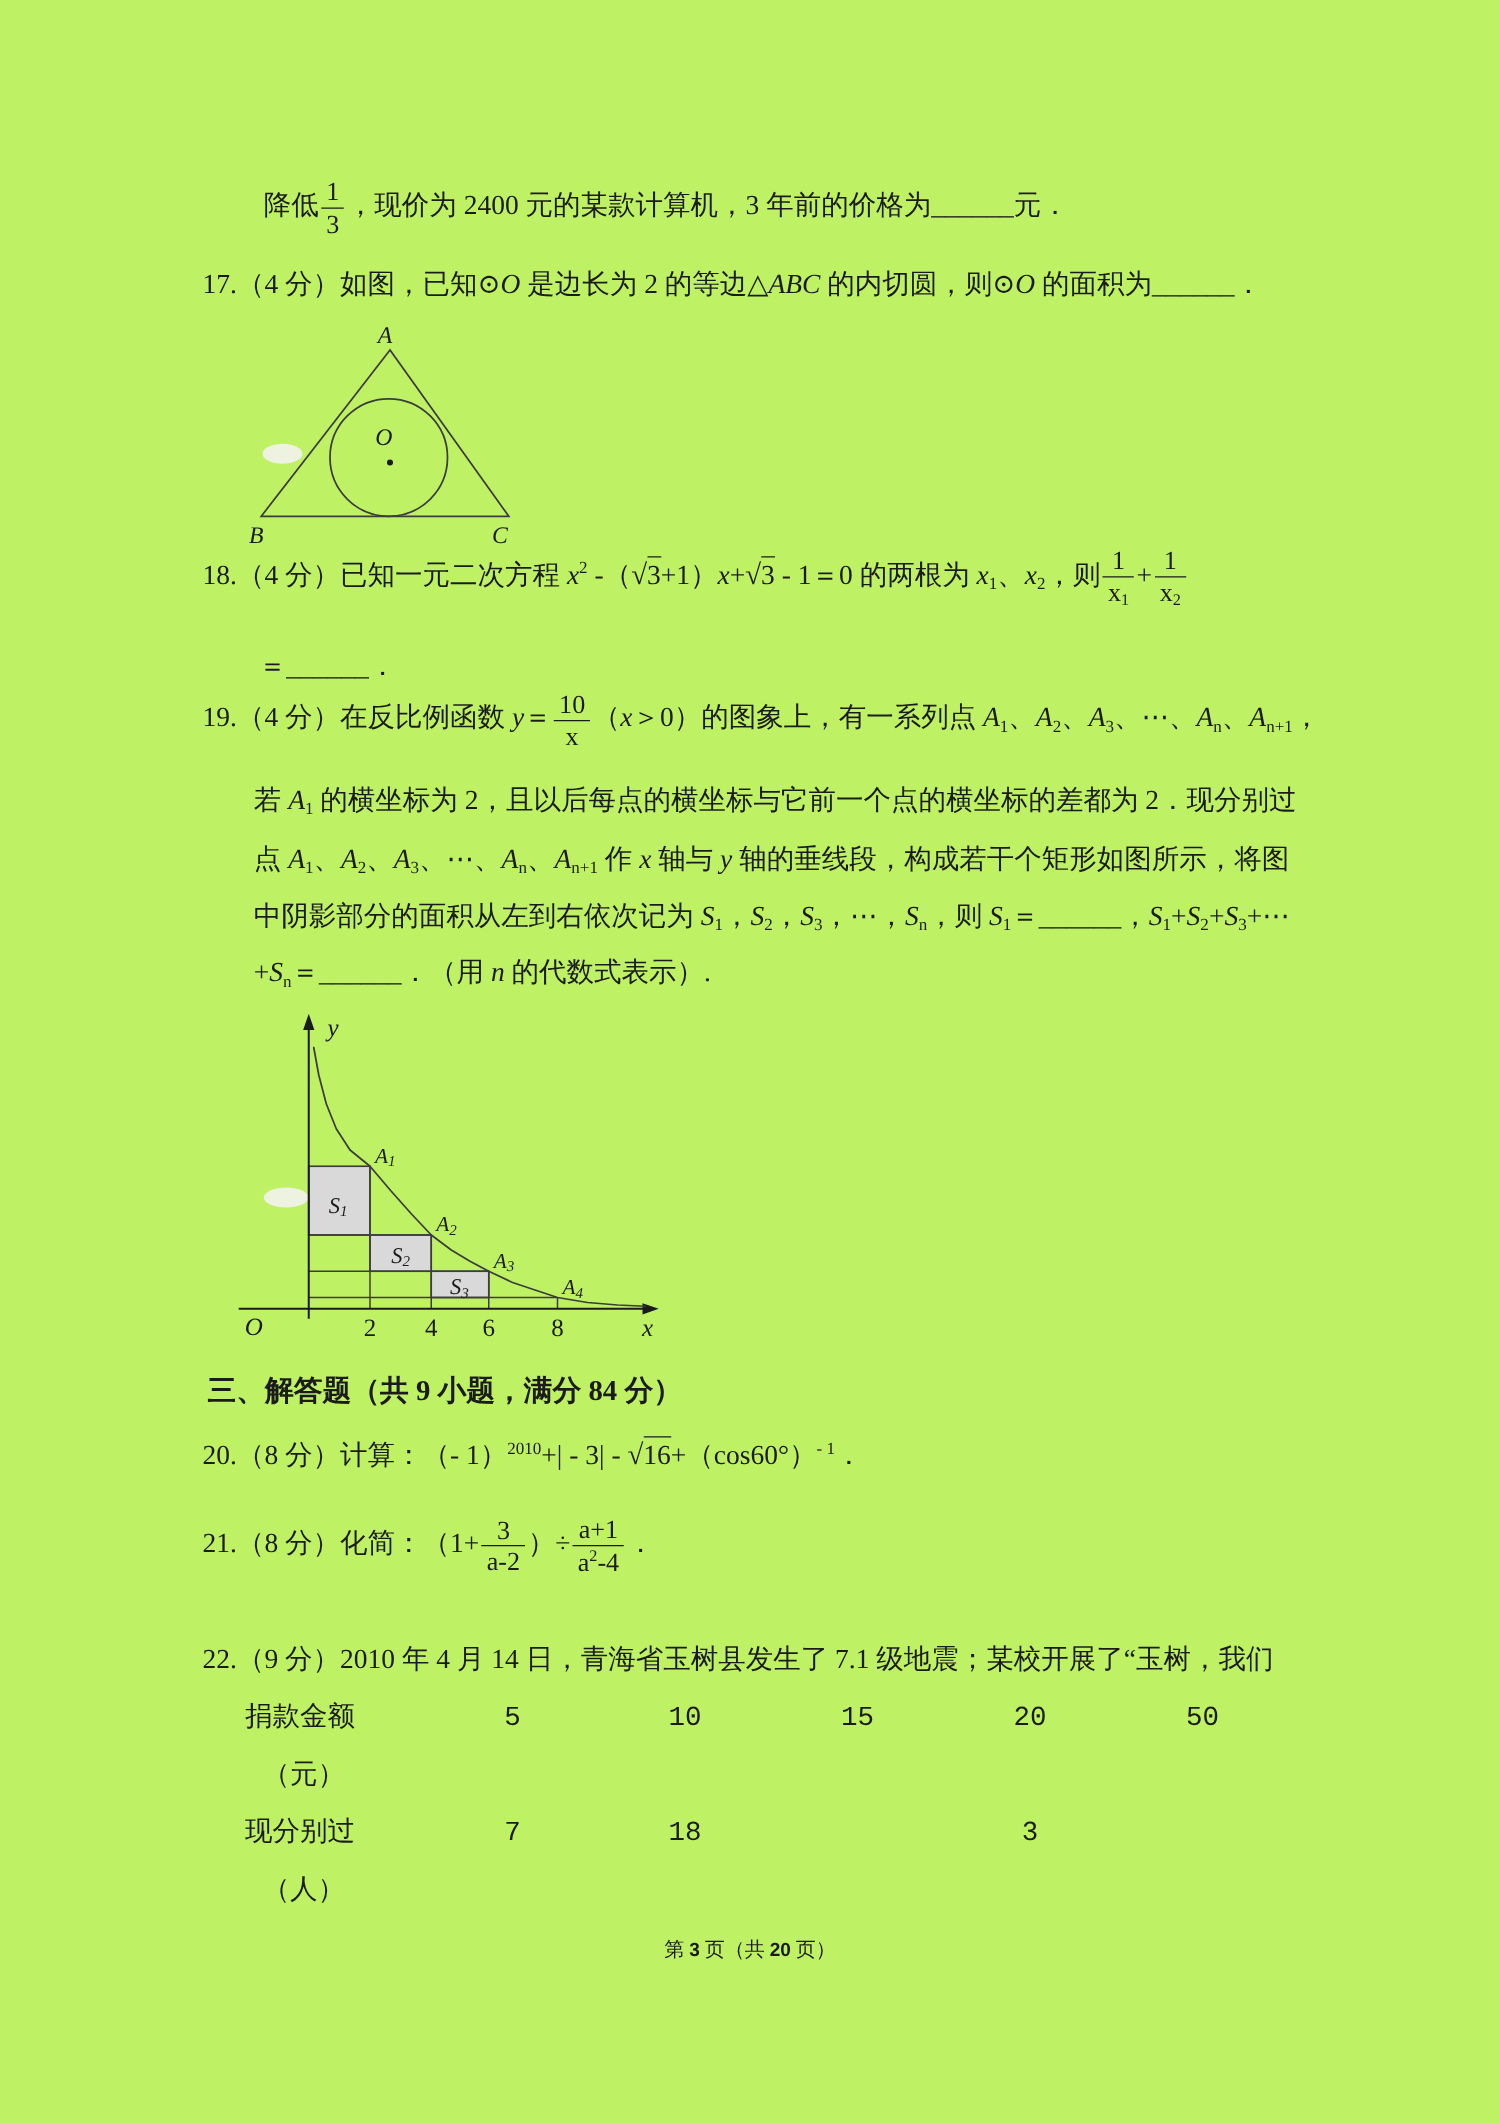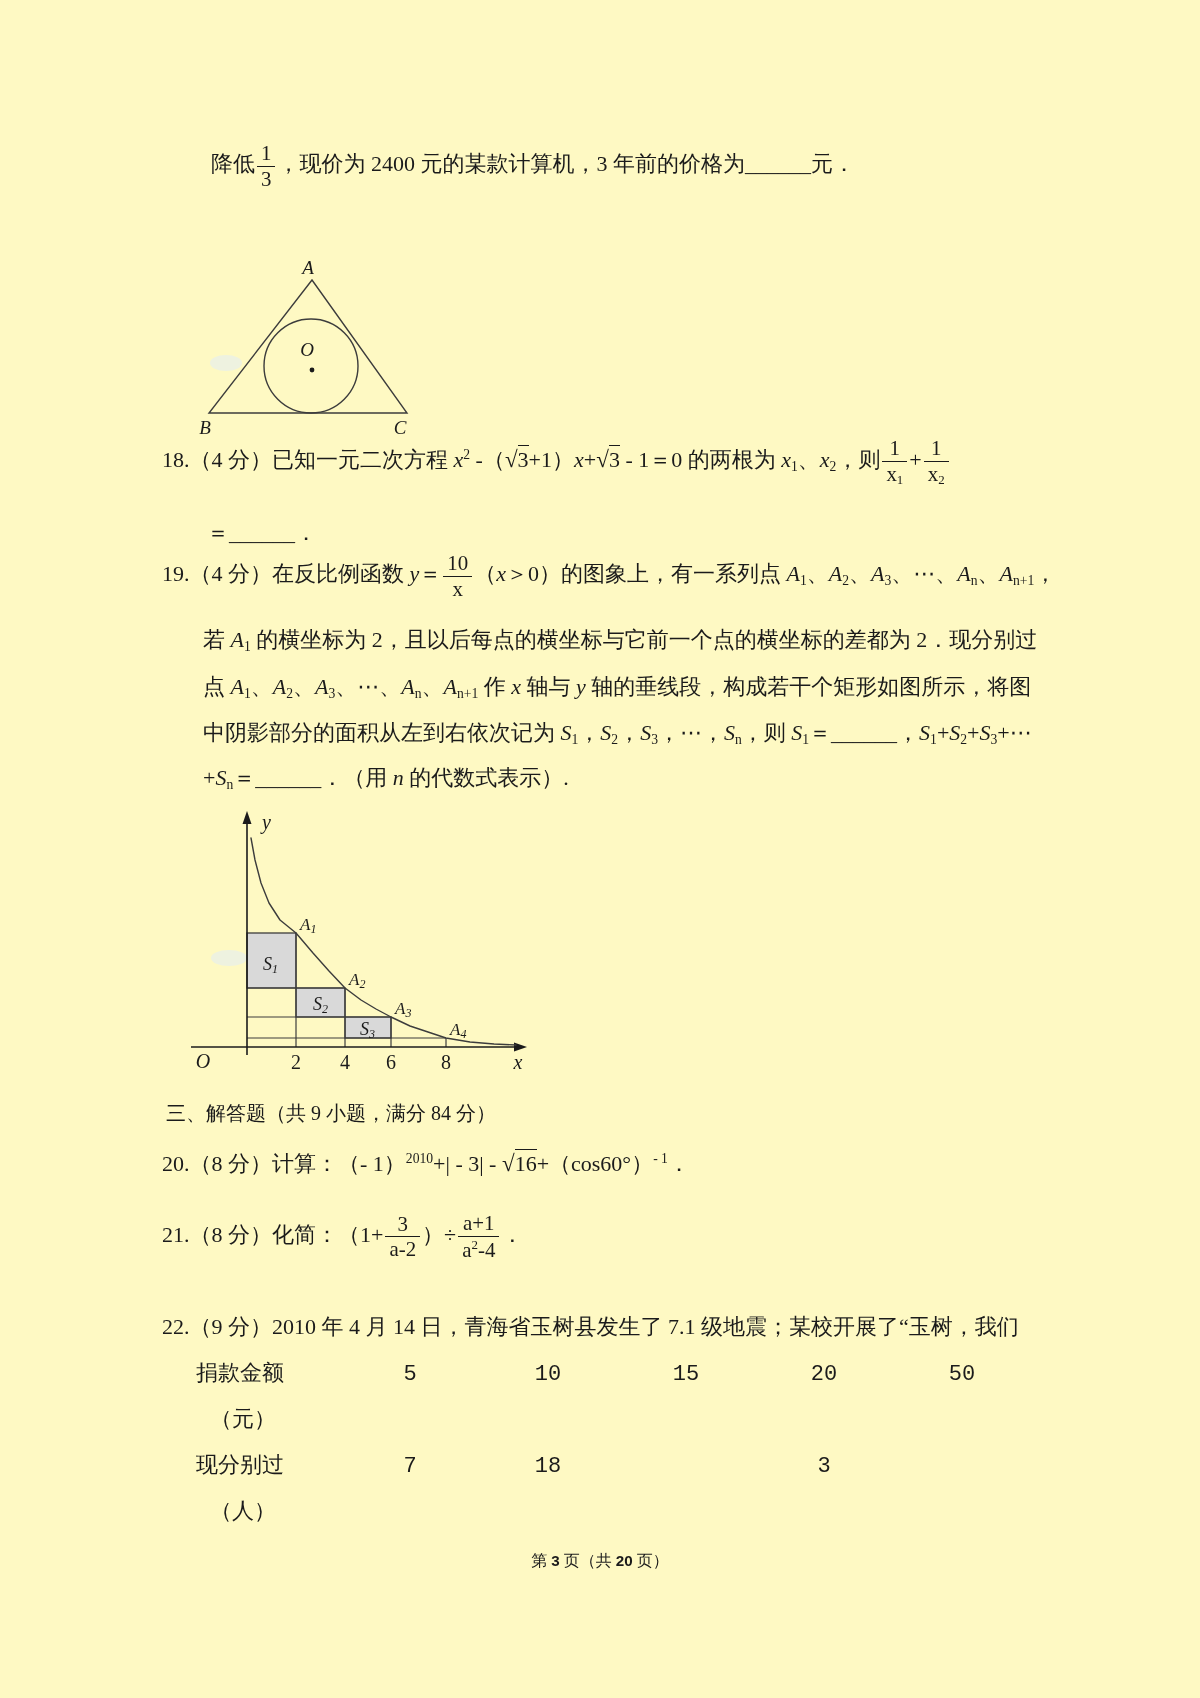--- a/index.html
+++ b/index.html
@@ -1,22 +1,22 @@
 <!DOCTYPE html>
 <html><head>
 <meta charset="utf-8">
 <style>
   html,body{margin:0;padding:0;background:#ffffff;}
   .page{
-    position:relative;width:1200px;height:1698px;background:#fef9c3;
+    position:relative;width:1200px;height:1698px;background:#bef264;
     font-family:"Liberation Serif","DejaVu Serif",serif;
     color:#1b1b1b;font-size:22px;overflow:hidden;
   }
   .line{position:absolute;white-space:nowrap;line-height:30px;}
-  .heading{font-weight:normal;font-size:20px;}
+  .heading{font-weight:bold;font-size:23px;}
   
   .v-sup{font-size:0.62em;vertical-align:0.62em;}
   .v-sub{font-size:0.62em;vertical-align:-0.32em;}
   .v-it{font-style:italic;}
   .v-b{font-weight:bold;font-family:"Liberation Sans","DejaVu Sans",sans-serif;font-size:0.95em;}
   .v-rad{font-size:1.05em;}
   .v-radi{border-top:1.5px solid #1b1b1b;padding-top:1px;}
   .frac{display:inline-block;vertical-align:middle;text-align:center;line-height:1.08;font-size:0.95em;margin:0 2px;}
   .frac .fn{display:block;padding:0 4px 1px 4px;border-bottom:1.5px solid #1b1b1b;}
   .frac .fd{display:block;padding:1px 4px 0 4px;}
@@ -31,20 +31,21 @@
   svg text{font-family:"Liberation Serif","DejaVu Serif",serif;fill:#1b1b1b;}
   .svg-it{font-style:italic;}
 </style>
 </head>
 <body>
 
 <div class="page">
 
   <div class="line" style="left:211px;top:142px;"><span>降低</span><span class="frac"><span class="fn"><span>1</span></span><span class="fd"><span>3</span></span></span><span>，现价为 2400 元的某款计算机，3 年前的价格为</span><span>______</span><span>元．</span></div>
 
+  <div class="line" style="left:162px;top:212px;"><span>17.（4 分）如图，已知⊙</span><span class="v-it">O</span><span> 是边长为 2 的等边△</span><span class="v-it">ABC</span><span> 的内切圆，则⊙</span><span class="v-it">O</span><span> 的面积为</span><span>______</span><span>．</span></div>
 
   <svg width="230" height="200" style="position:absolute;left:193px;top:250px;">
     <ellipse cx="33" cy="113" rx="16" ry="8" fill="#eef2e0"></ellipse>
     <polygon points="119,30 16,163 214,163" fill="none" stroke="#3c3c3c" stroke-width="1.4"></polygon>
     <circle cx="118" cy="116" r="47" fill="none" stroke="#3c3c3c" stroke-width="1.4"></circle>
     <circle cx="119" cy="120" r="2.4" fill="#1b1b1b"></circle>
     <text x="115" y="24" font-size="19" class="svg-it" text-anchor="middle">A</text>
     <text x="12" y="184" font-size="19" class="svg-it" text-anchor="middle">B</text>
     <text x="207" y="184" font-size="19" class="svg-it" text-anchor="middle">C</text>
     <text x="114" y="106" font-size="19" class="svg-it" text-anchor="middle">O</text>

